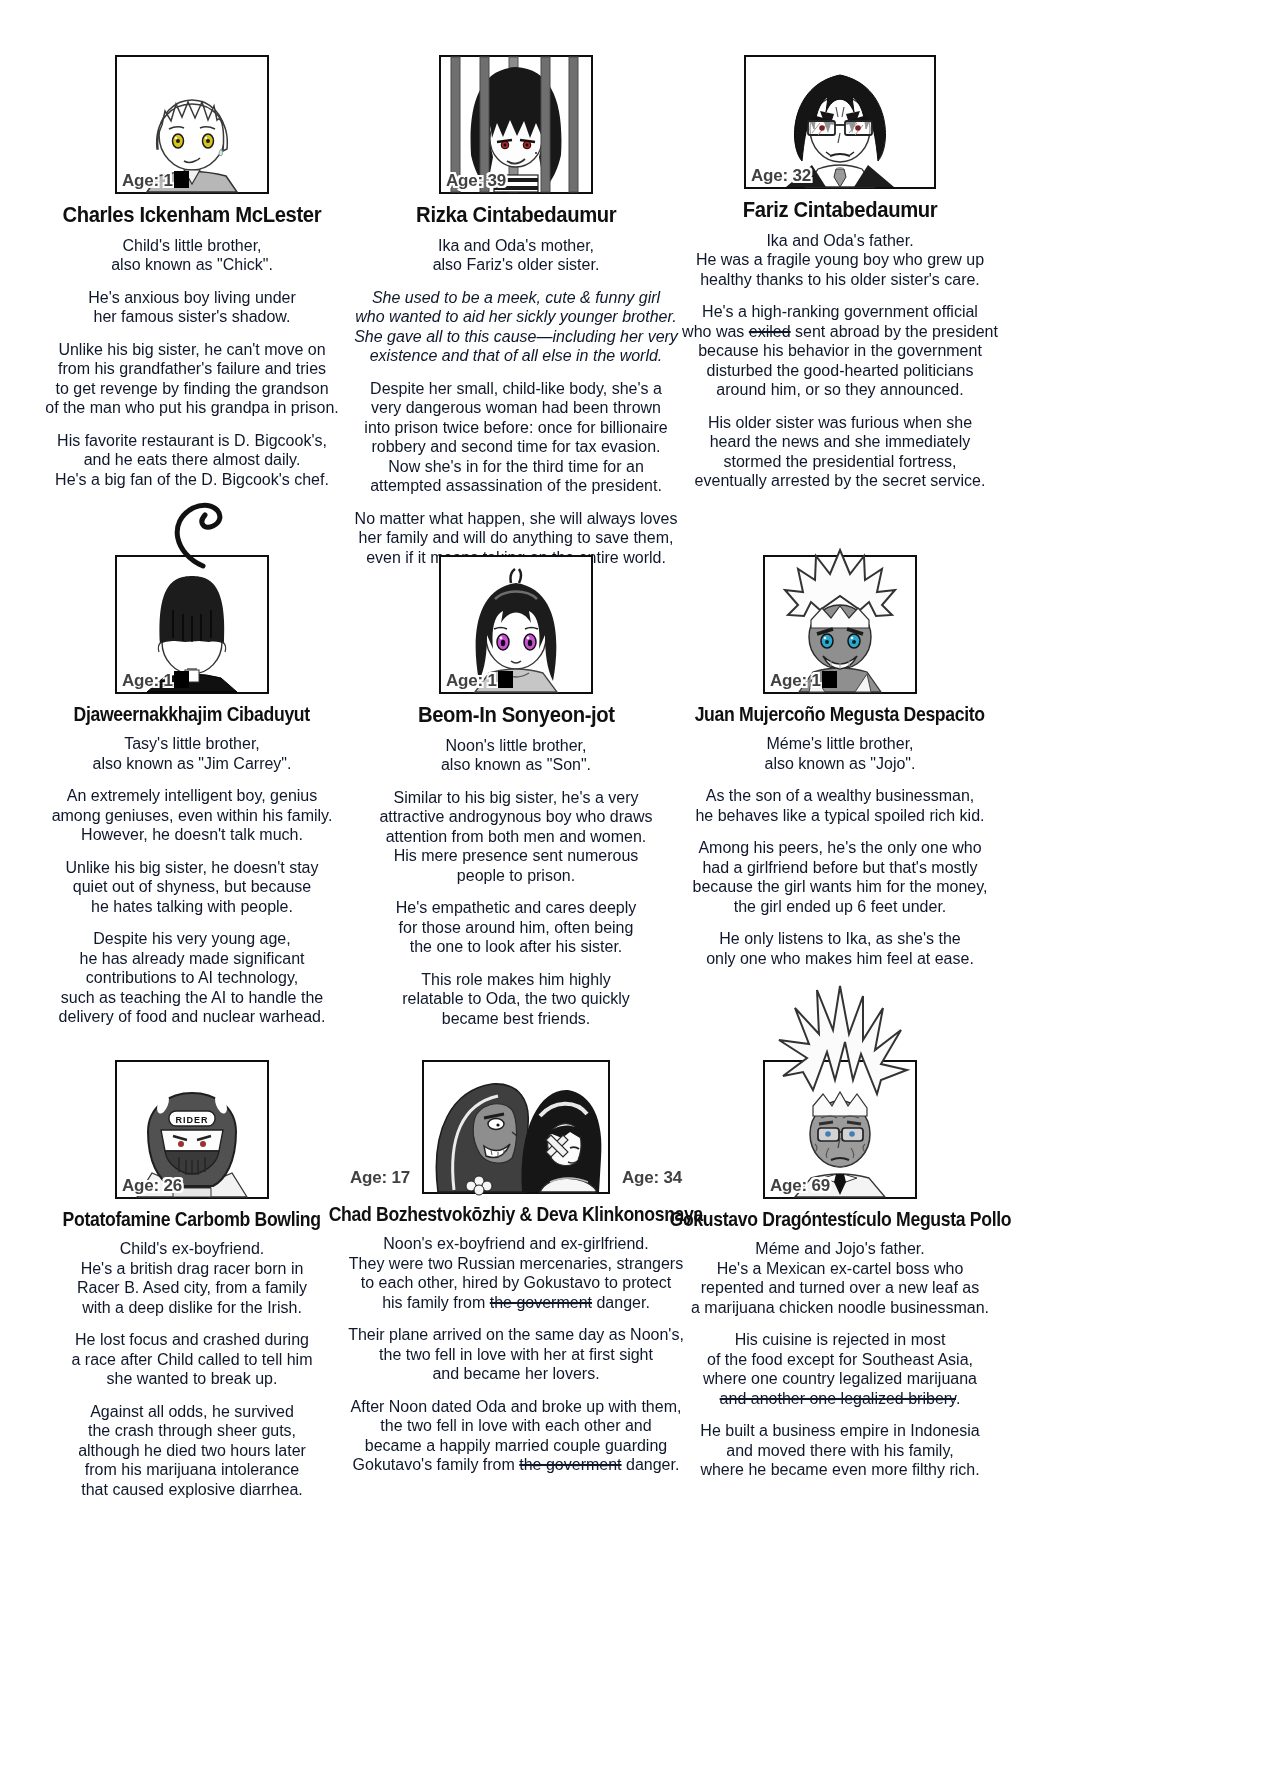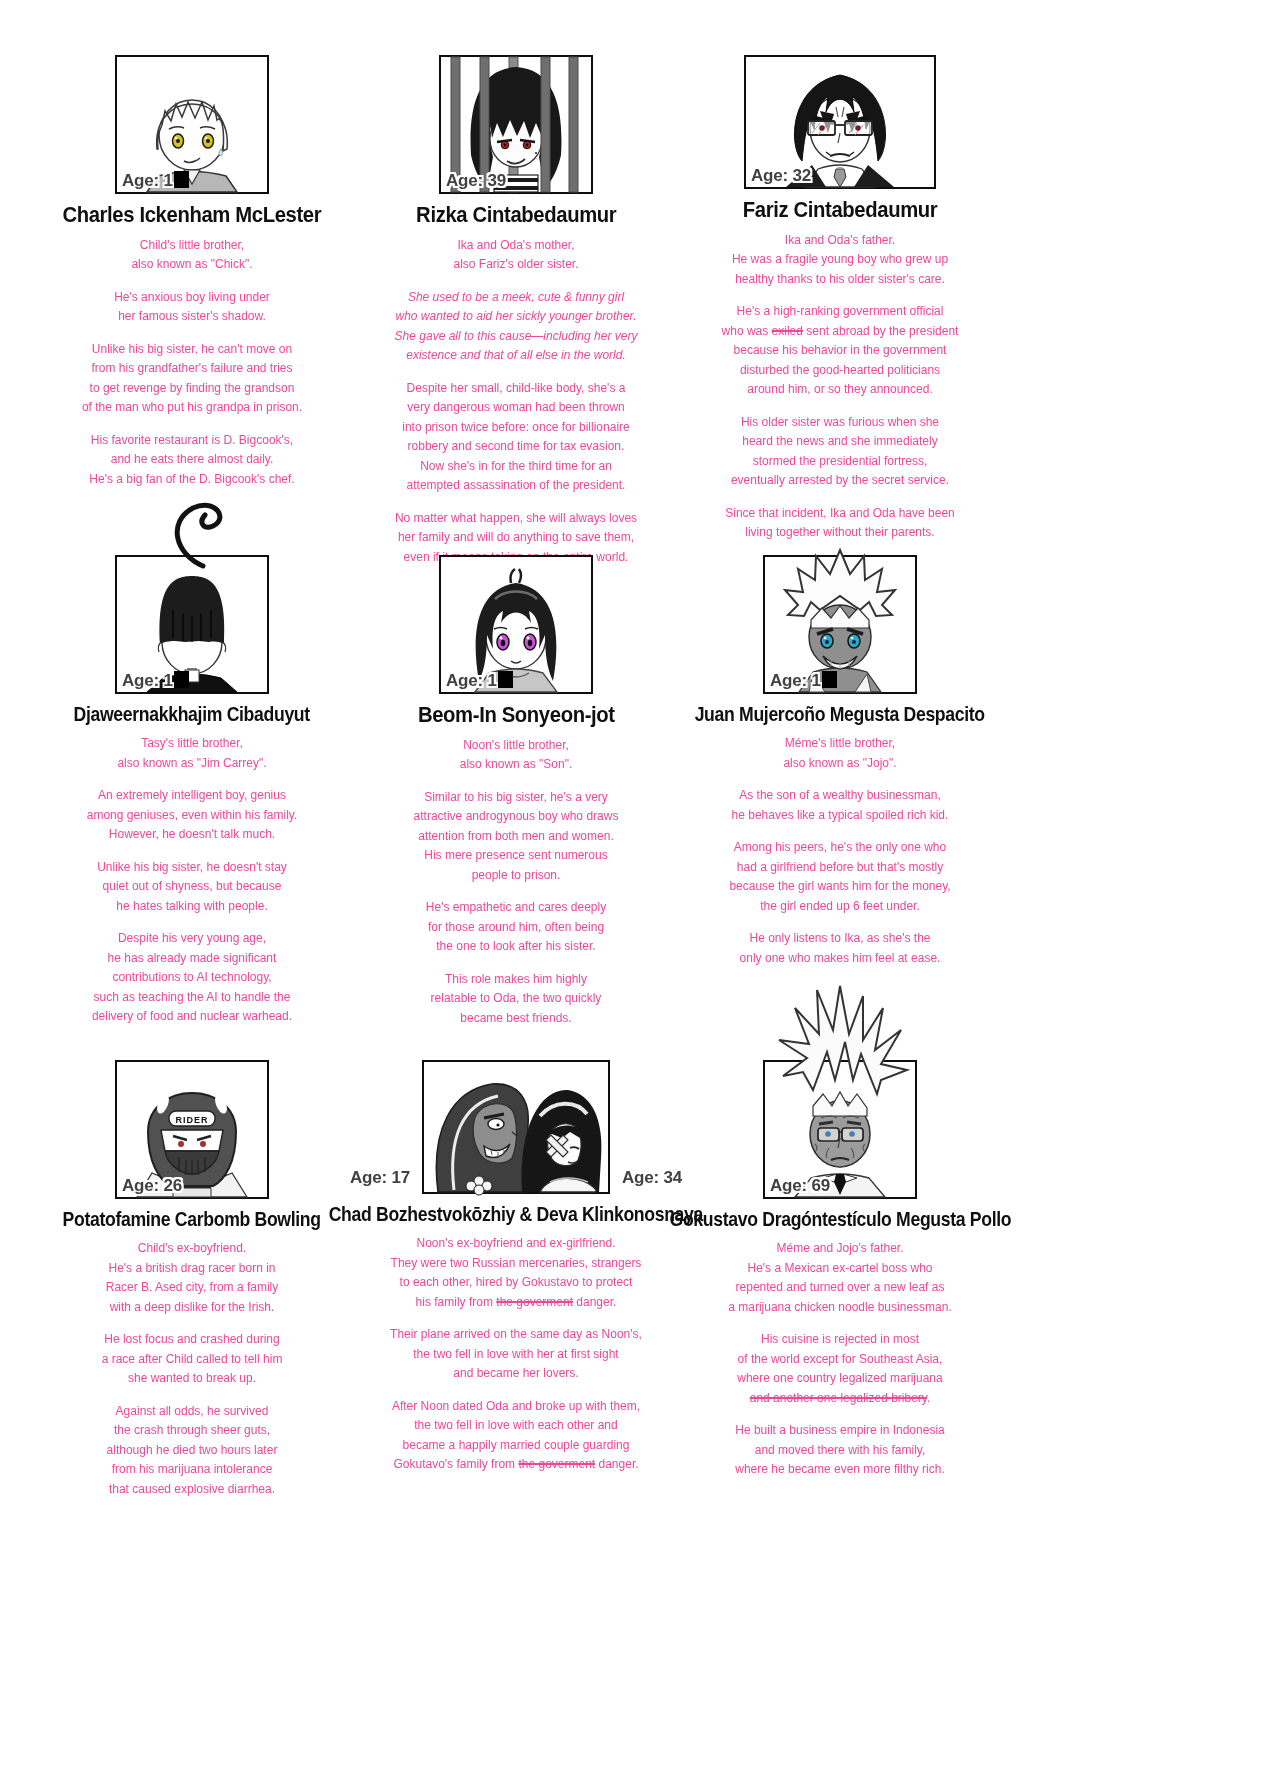--- a/index.html
+++ b/index.html
@@ -31,21 +31,21 @@
     vertical-align:-2px;margin-left:1px;}
   .age.flank-left{left:auto;right:100%;margin-right:14px;bottom:6px;text-shadow:none;margin-top:39px;}
   .age.flank-right{left:100%;margin-left:14px;bottom:6px;text-shadow:none;}
   .cname{
     margin:8px 0 2px;font-size:22.5px;font-weight:700;color:#101010;white-space:nowrap;
     transform:scaleX(0.9);transform-origin:center;letter-spacing:-0.4px;line-height:1.15;
   }
   .cname.tight{font-size:21px;transform:scaleX(0.84);}
   .bio{width:336px;margin-left:-6px;margin-right:-6px;}
   .bio p{
-    margin:0 0 13px;font-size:12px;line-height:19.5px;color:#ec4899;
+    margin:0 0 13px;font-size:16px;line-height:19.5px;color:#0f172a;
     text-align:center;white-space:pre-line;
   }
   .bio p:first-child{margin-top:6px;}
   .bio p.italic{font-style:italic;}
   s{text-decoration:line-through;text-decoration-thickness:1.5px;}
 </style>
 </head>
 <body>
 
 <div class="sheet">
@@ -169,22 +169,20 @@
 healthy thanks to his older sister's care.</p>
       <p><span>He's a high-ranking government official
 who was </span><s>exiled</s><span> sent abroad by the president
 because his behavior in the government
 disturbed the good-hearted politicians
 around him, or so they announced.</span></p>
       <p>His older sister was furious when she
 heard the news and she immediately
 stormed the presidential fortress,
 eventually arrested by the secret service.</p>
-      <p>Since that incident, Ika and Oda have been
-living together without their parents.</p>
     </div>
   </div>
 
   <div class="card">
     <div class="portrait">
       <svg width="150" height="200" viewBox="0 0 150 200" style="top:-65px">
         <path d="M86,74 C58,62 50,30 76,16 C98,6 112,26 96,34 C87,38 81,31 88,23" fill="none" stroke="#111" stroke-width="5" stroke-linecap="round"></path>
         <ellipse cx="75" cy="150" rx="30" ry="32" fill="#ffffff" stroke="#333" stroke-width="1.4"></ellipse>
         <path d="M30,200 L46,186 Q75,178 104,186 L120,200 Z" fill="#101010" stroke="#000" stroke-width="1"></path>
         <rect x="68" y="178" width="14" height="12" fill="#fff" stroke="#333" stroke-width="1"></rect>
@@ -404,21 +402,21 @@
       </svg>
       <div class="age"><span>Age: 69</span></div>
     </div>
     <div class="cname tight">Gokustavo Dragóntestículo Megusta Pollo</div>
     <div class="bio">
       <p>Méme and Jojo's father.
 He's a Mexican ex-cartel boss who
 repented and turned over a new leaf as
 a marijuana chicken noodle businessman.</p>
       <p><span>His cuisine is rejected in most
-of the world except for Southeast Asia,
+of the food except for Southeast Asia,
 where one country legalized marijuana
 </span><s>and another one legalized bribery</s><span>.</span></p>
       <p>He built a business empire in Indonesia
 and moved there with his family,
 where he became even more filthy rich.</p>
     </div>
   </div>
 
 </div>
 

